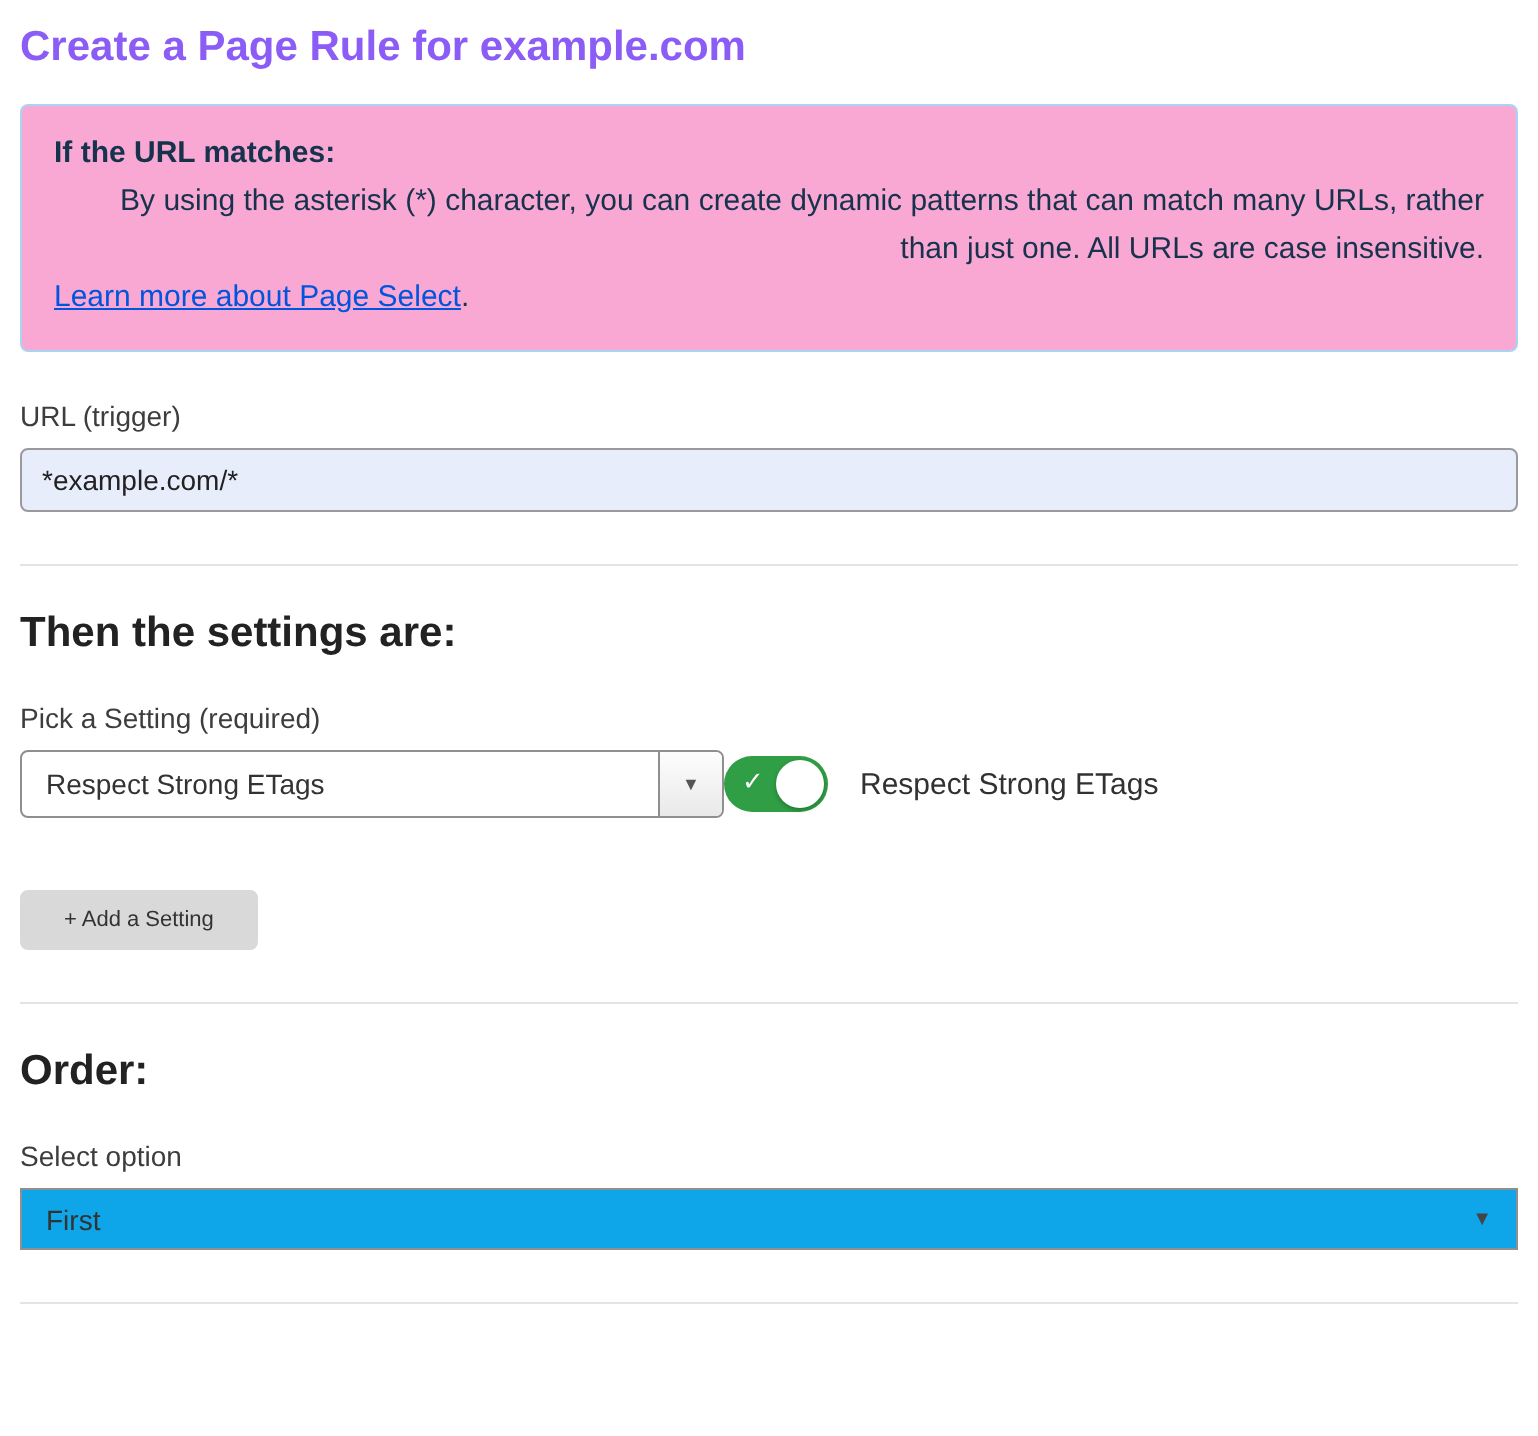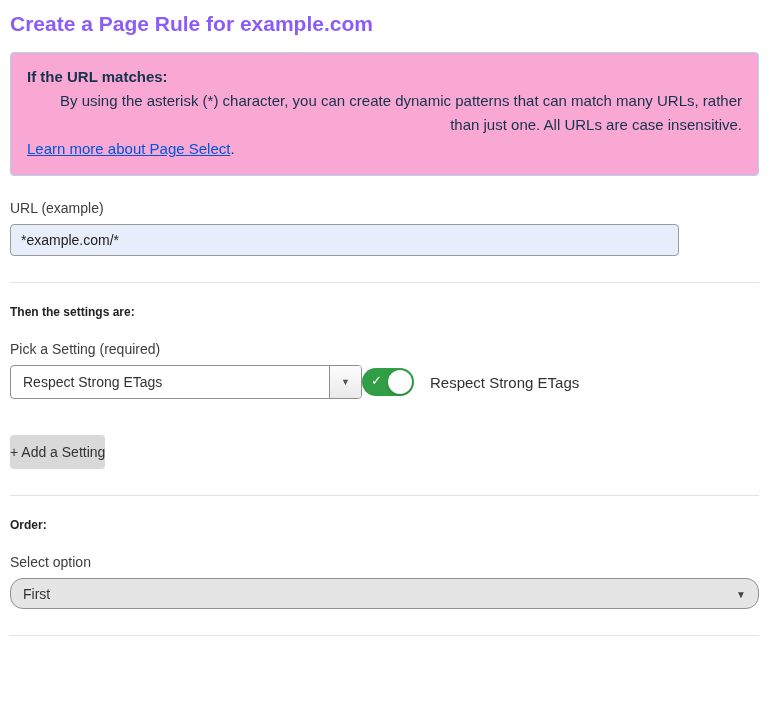--- a/index.html
+++ b/index.html
@@ -44,38 +44,38 @@
   }
   
   .field-label {
     font-size: 14px;
     color: #3d3d3d;
     margin: 0 0 8px 0;
     display: block;
   }
   
   .url-input {
-    width: 669px;
+    width: 749px;
     height: 32px;
     background: #e7edfb;
     border: 1px solid #9a9a9a;
     border-radius: 4px;
     padding: 0 10px;
     font-size: 14px;
     color: #222;
     font-family: "Liberation Sans", sans-serif;
     outline: none;
   }
   .divider {
     border: none;
     border-top: 1px solid #e4e4e4;
     margin: 26px 0 22px 0;
   }
   .section-heading {
-    font-size: 12px;
+    font-size: 21px;
     font-weight: bold;
     color: #222222;
     margin: 0 0 22px 0;
   }
   
   .setting-row {
     display: flex;
     align-items: center;
   }
   .setting-select {
@@ -146,34 +146,34 @@
   .toggle-label {
     font-size: 15px;
     color: #313131;
   }
   
   .add-setting-btn {
     margin-top: 36px;
     background: #d9d9d9;
     border: none;
     border-radius: 4px;
-    padding: 9px 0;
-    font-size: 14px;
+    padding: 9px 22px;
+    font-size: 11px;
     color: #333;
     font-family: "Liberation Sans", sans-serif;
     cursor: pointer;
   }
   
   .order-select {
     position: relative;
     width: 749px;
     height: 31px;
     border: 1px solid #8f8f8f;
-    border-radius: 13px;
-    background: #e5e5e5;
+    border-radius: 0;
+    background: #0ea5e9;
     display: flex;
     align-items: center;
     padding: 0 12px;
     font-size: 14px;
     color: #333;
     cursor: pointer;
   }
   .order-select .order-chevron {
     position: absolute;
     right: 12px;
@@ -198,21 +198,21 @@
   <h1 class="page-title">Create a Page Rule for example.com</h1>
 
   <div class="info-box">
     <span class="info-heading">If the URL matches:</span>
     <span class="info-body">By using the asterisk (*) character, you can create dynamic patterns that can match many URLs, rather than just one. All URLs are case insensitive.</span>
     <span>
       <a class="info-link">Learn more about Page Select</a><span>.</span>
     </span>
   </div>
 
-  <label class="field-label">URL (example)</label>
+  <label class="field-label">URL (trigger)</label>
   <input class="url-input" type="text" value="*example.com/*" style="">
 
   <hr class="divider">
 
   <h2 class="section-heading">Then the settings are:</h2>
 
   <label class="field-label">Pick a Setting (required)</label>
 
   <div class="setting-row">
     <div class="setting-select">

